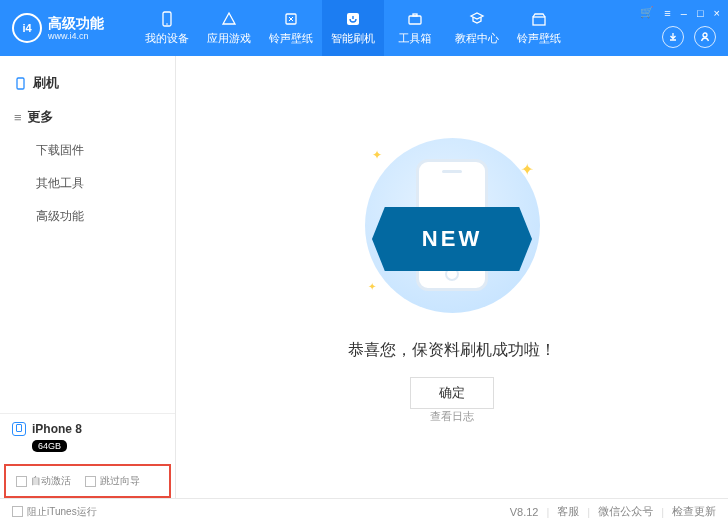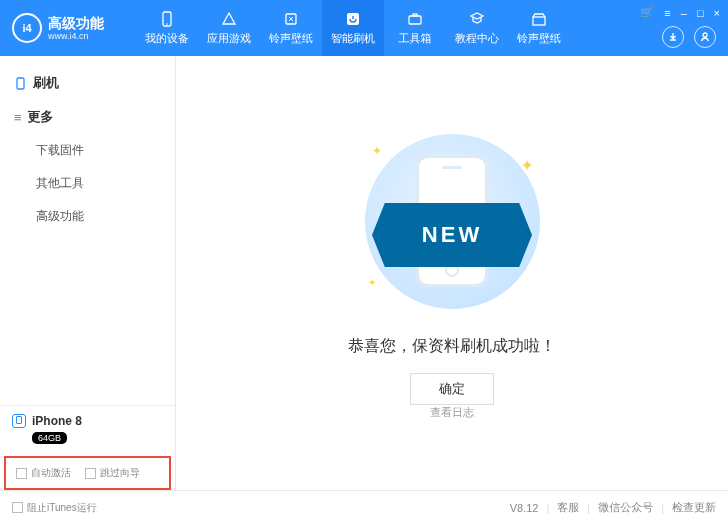--- a/index.html
+++ b/index.html
@@ -48,21 +48,21 @@
     .star { position: absolute; color: #ffd24d; font-size: 12px; }
     .phone { width: 72px; height: 132px; background: #fff; border: 3px solid #dfeaf5; border-radius: 12px; position: relative; z-index: 2; }
     .phone::before { content:""; position:absolute; top:8px; left:50%; transform:translateX(-50%); width:20px; height:3px; background:#dfeaf5; border-radius:2px; }
     .phone::after { content:""; position:absolute; bottom:7px; left:50%; transform:translateX(-50%); width:10px; height:10px; border:2px solid #dfeaf5; border-radius:50%; }
     .ribbon { position: absolute; z-index: 3; width: 160px; height: 64px; background: #0369a1; display: flex; align-items: center; justify-content: center; font-weight: 800; color: #fff; font-size: 22px; letter-spacing: 3px; transform: translateY(14px); clip-path: polygon(8% 0, 92% 0, 100% 50%, 92% 100%, 8% 100%, 0 50%); box-shadow: 0 3px 0 rgba(0,0,0,0.06); }
     .msg { margin-top: 20px; font-size: 16px; color: #333; }
     .ok-btn { margin-top: 16px; border: 1px solid #ddd; background: #fff; padding: 6px 28px; font-size: 13px; cursor: pointer; color: #333; }
     .log-link { font-size: 11px; color: #999; cursor: pointer; }
 
     
-    .footer { height: 34px; border-top: 1px solid #e8e8e8; display: flex; align-items: center; padding: 0 12px; font-size: 11px; color: #888; }
+    .footer { height: 26px; border-top: 1px solid #e8e8e8; display: flex; align-items: center; padding: 0 12px; font-size: 11px; color: #888; }
     .footer .chk { color: #888; }
     .footer-right { margin-left: auto; display: flex; gap: 8px; align-items: center; }
     .sep { color: #ddd; }
   </style>
 </head>
 <body>
 
 <div class="header">
   <div class="logo-wrap">
     <div class="logo-circle">i4</div>

